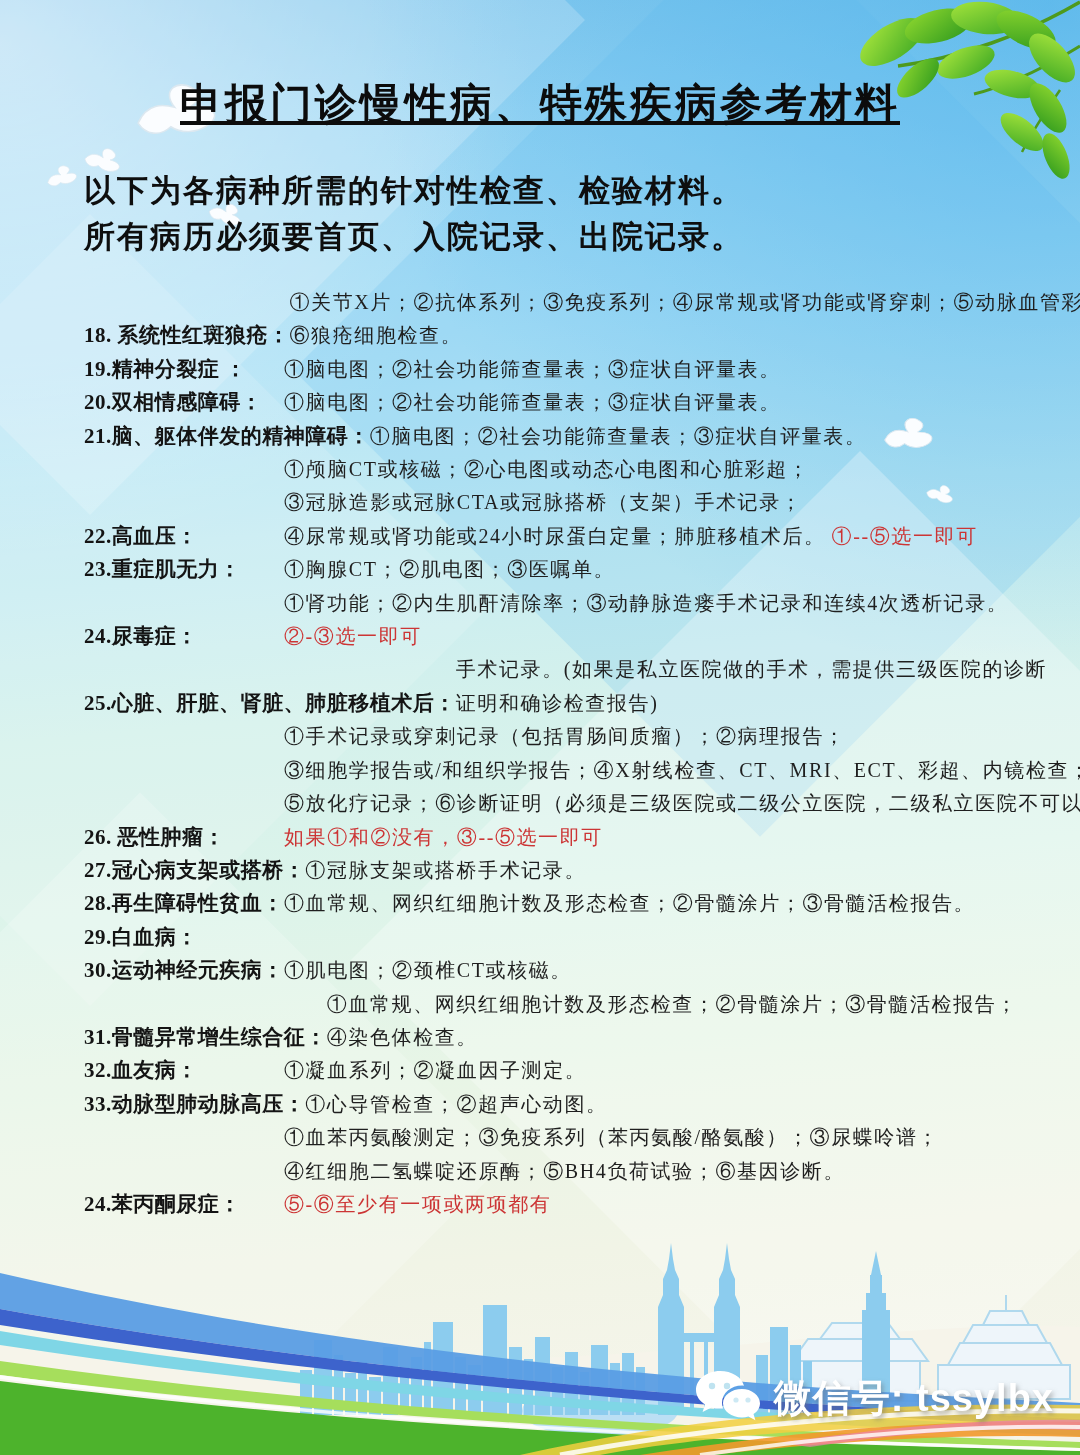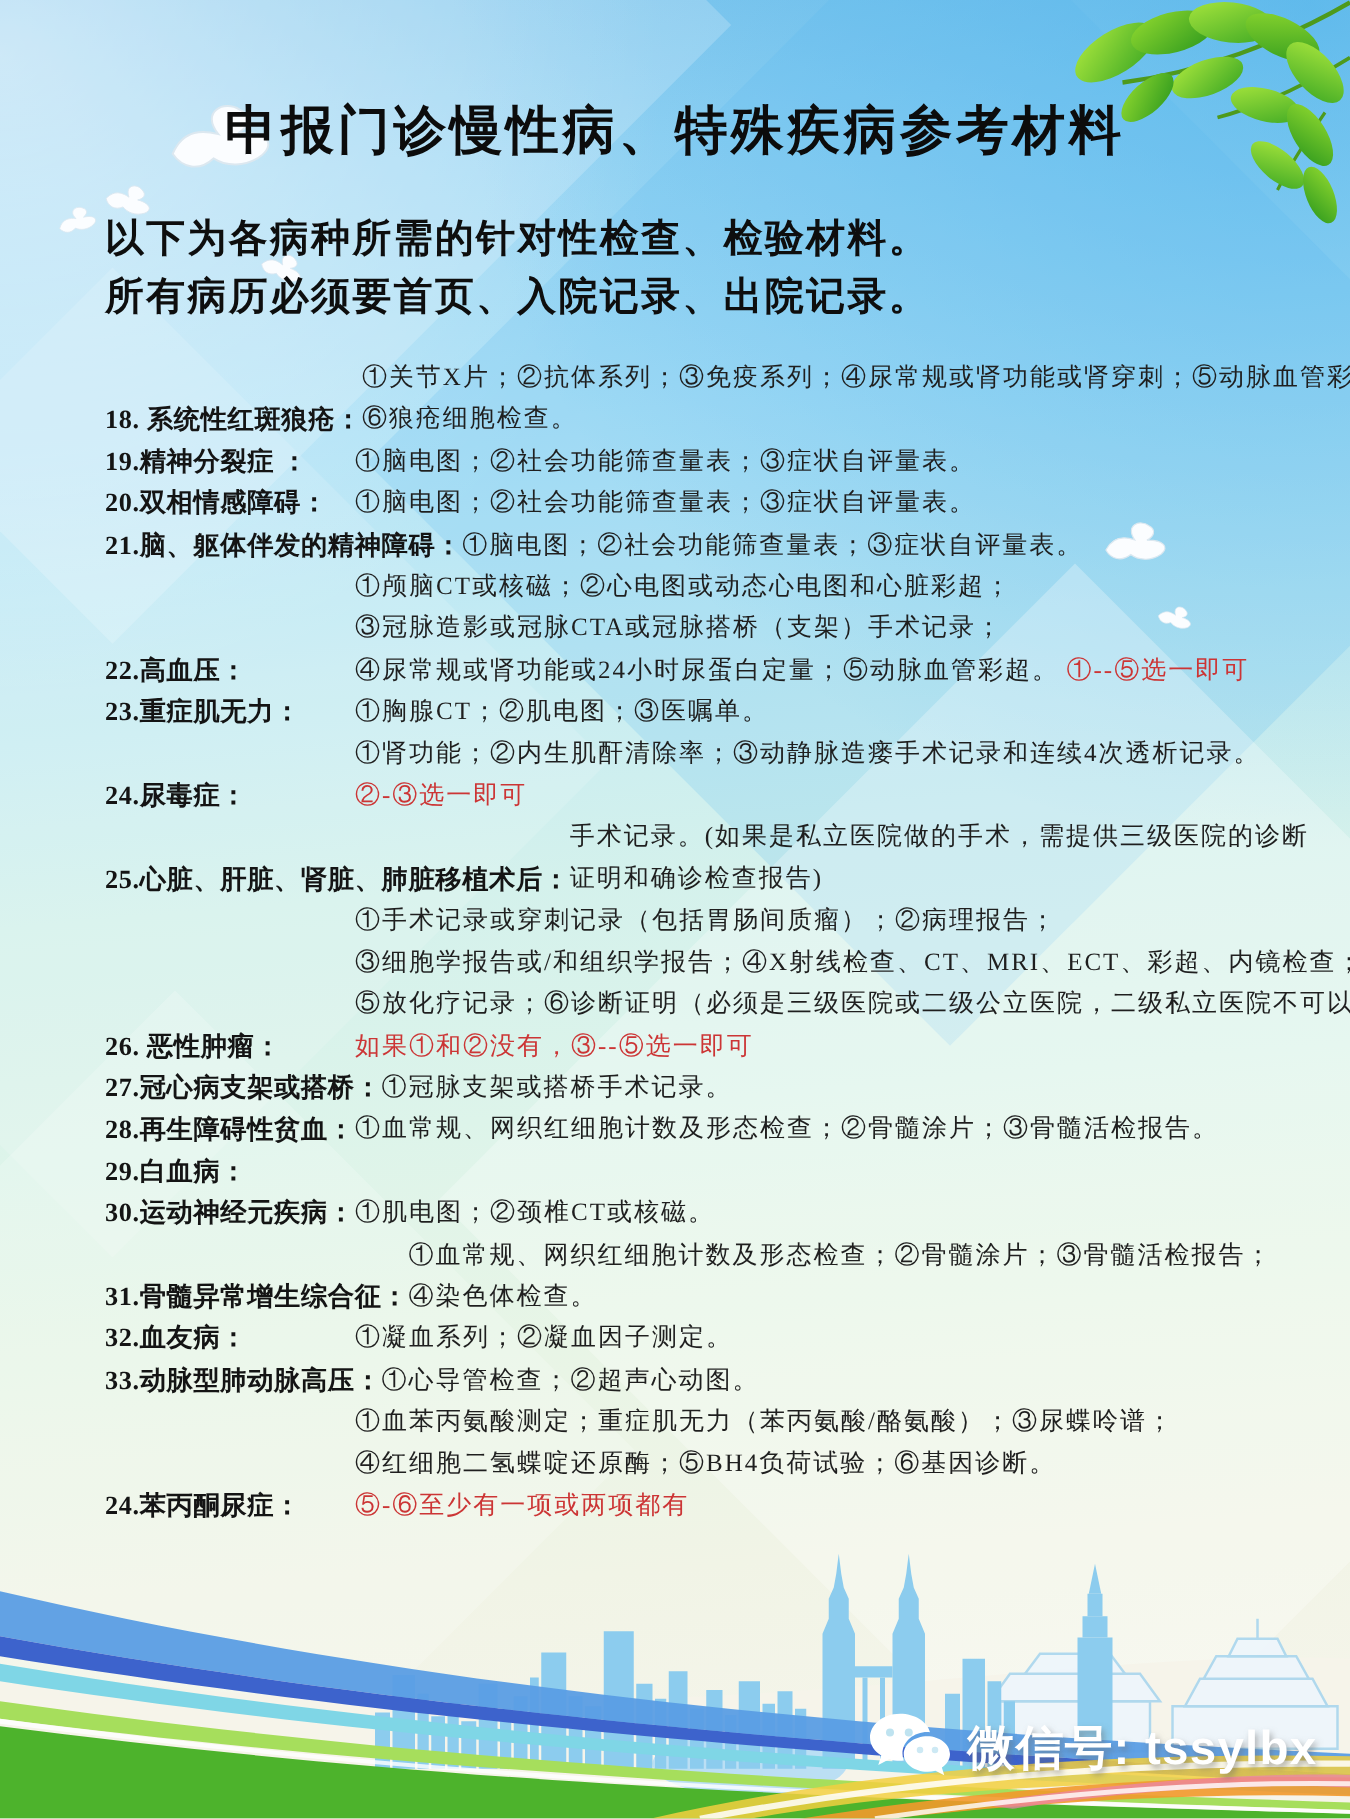--- a/index.html
+++ b/index.html
@@ -21,20 +21,21 @@
   .d3 { width:560px; height:560px; top:330px; left:-190px; background:rgba(255,255,255,.14); }
   .d4 { width:720px; height:720px; top:600px; left:500px;  background:rgba(255,255,255,.28); }
   .d5 { width:520px; height:520px; top:900px; left:-120px; background:rgba(255,255,255,.20); }
   .leaves { position:absolute; top:0; right:0; z-index:2; }
   .doves  { position:absolute; inset:0; z-index:2; pointer-events:none; }
 
   .title {
     position:absolute; top:76px; left:0; width:100%; z-index:3;
     text-align:center; font-size:42px; font-weight:900; color:#0c0c0c;
     letter-spacing:3px;
+    text-decoration:underline;
   }
   .intro {
     position:absolute; top:168px; left:84px; z-index:3;
     font-size:31px; font-weight:900; color:#0e0e0e; line-height:46px; letter-spacing:2px;
   }
   .list { position:absolute; top:286px; left:84px; right:14px; z-index:3; }
   .item { display:flex; align-items:flex-end; }
   .label {
     flex:0 0 auto; min-width:200px; white-space:nowrap;
     font-weight:bold; font-size:21px; line-height:33.4px; letter-spacing:.5px; color:#141414;
@@ -137,21 +138,21 @@
         <div class="label">21.脑、躯体伴发的精神障碍：</div>
         <div class="desc">
           <div class="line"><span class="seg">①脑电图；②社会功能筛查量表；③症状自评量表。</span></div>
         </div>
       </div>
       <div class="item">
         <div class="label">22.高血压：</div>
         <div class="desc">
           <div class="line"><span class="seg">①颅脑CT或核磁；②心电图或动态心电图和心脏彩超；</span></div>
           <div class="line"><span class="seg">③冠脉造影或冠脉CTA或冠脉搭桥（支架）手术记录；</span></div>
-          <div class="line"><span class="seg">④尿常规或肾功能或24小时尿蛋白定量；⑤动脉血管彩超。</span><span class="seg red">①--⑤选一即可</span></div>
+          <div class="line"><span class="seg">④尿常规或肾功能或24小时尿蛋白定量；肺脏移植术后。</span><span class="seg red">①--⑤选一即可</span></div>
         </div>
       </div>
       <div class="item">
         <div class="label">23.重症肌无力：</div>
         <div class="desc">
           <div class="line"><span class="seg">①胸腺CT；②肌电图；③医嘱单。</span></div>
         </div>
       </div>
       <div class="item">
         <div class="label">24.尿毒症：</div>
@@ -212,21 +213,21 @@
       </div>
       <div class="item">
         <div class="label">33.动脉型肺动脉高压：</div>
         <div class="desc">
           <div class="line"><span class="seg">①心导管检查；②超声心动图。</span></div>
         </div>
       </div>
       <div class="item">
         <div class="label">24.苯丙酮尿症：</div>
         <div class="desc">
-          <div class="line"><span class="seg">①血苯丙氨酸测定；重症肌无力（苯丙氨酸/酪氨酸）；③尿蝶呤谱；</span></div>
+          <div class="line"><span class="seg">①血苯丙氨酸测定；③免疫系列（苯丙氨酸/酪氨酸）；③尿蝶呤谱；</span></div>
           <div class="line"><span class="seg">④红细胞二氢蝶啶还原酶；⑤BH4负荷试验；⑥基因诊断。</span></div>
           <div class="line"><span class="seg red">⑤-⑥至少有一项或两项都有</span></div>
         </div>
       </div>
     </div>
 
   <svg class="bottom-art" width="1080" height="240" viewBox="0 0 1080 240">
 
     <path d="M0,118 C250,158 520,150 760,128 C900,116 1000,108 1080,112 L1080,240 L0,240 Z" fill="#f6f4ea"></path>
 

